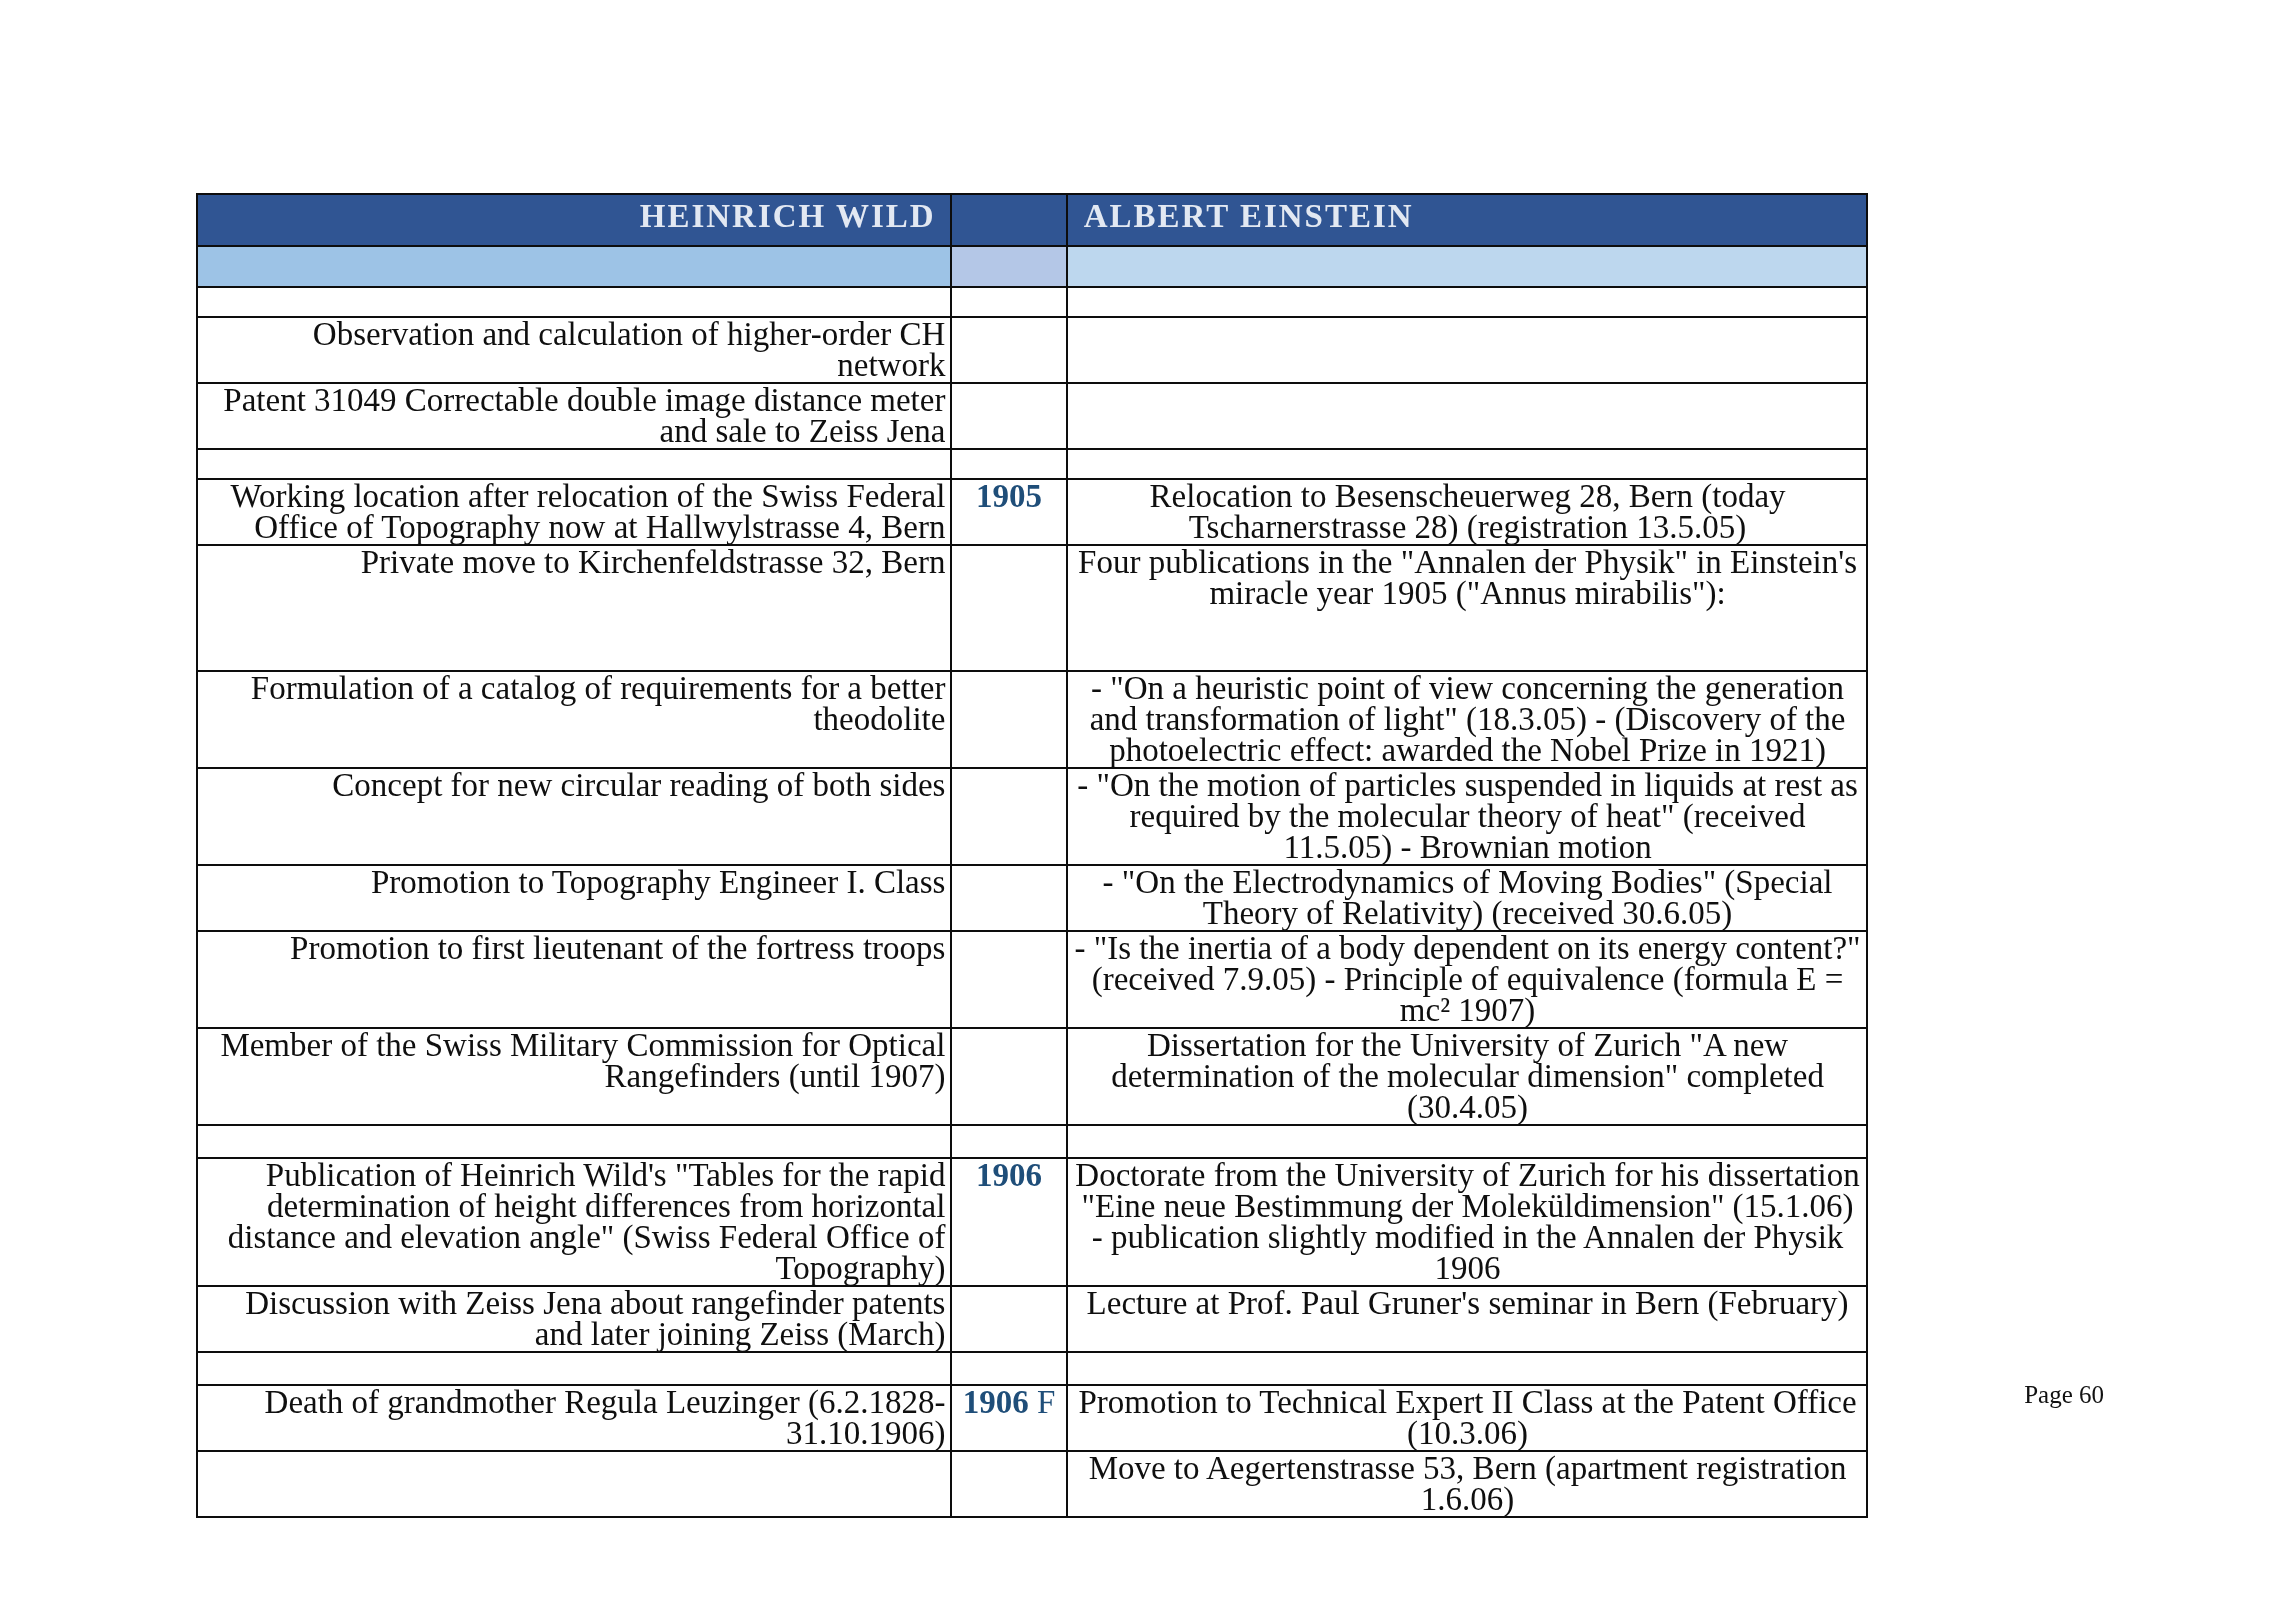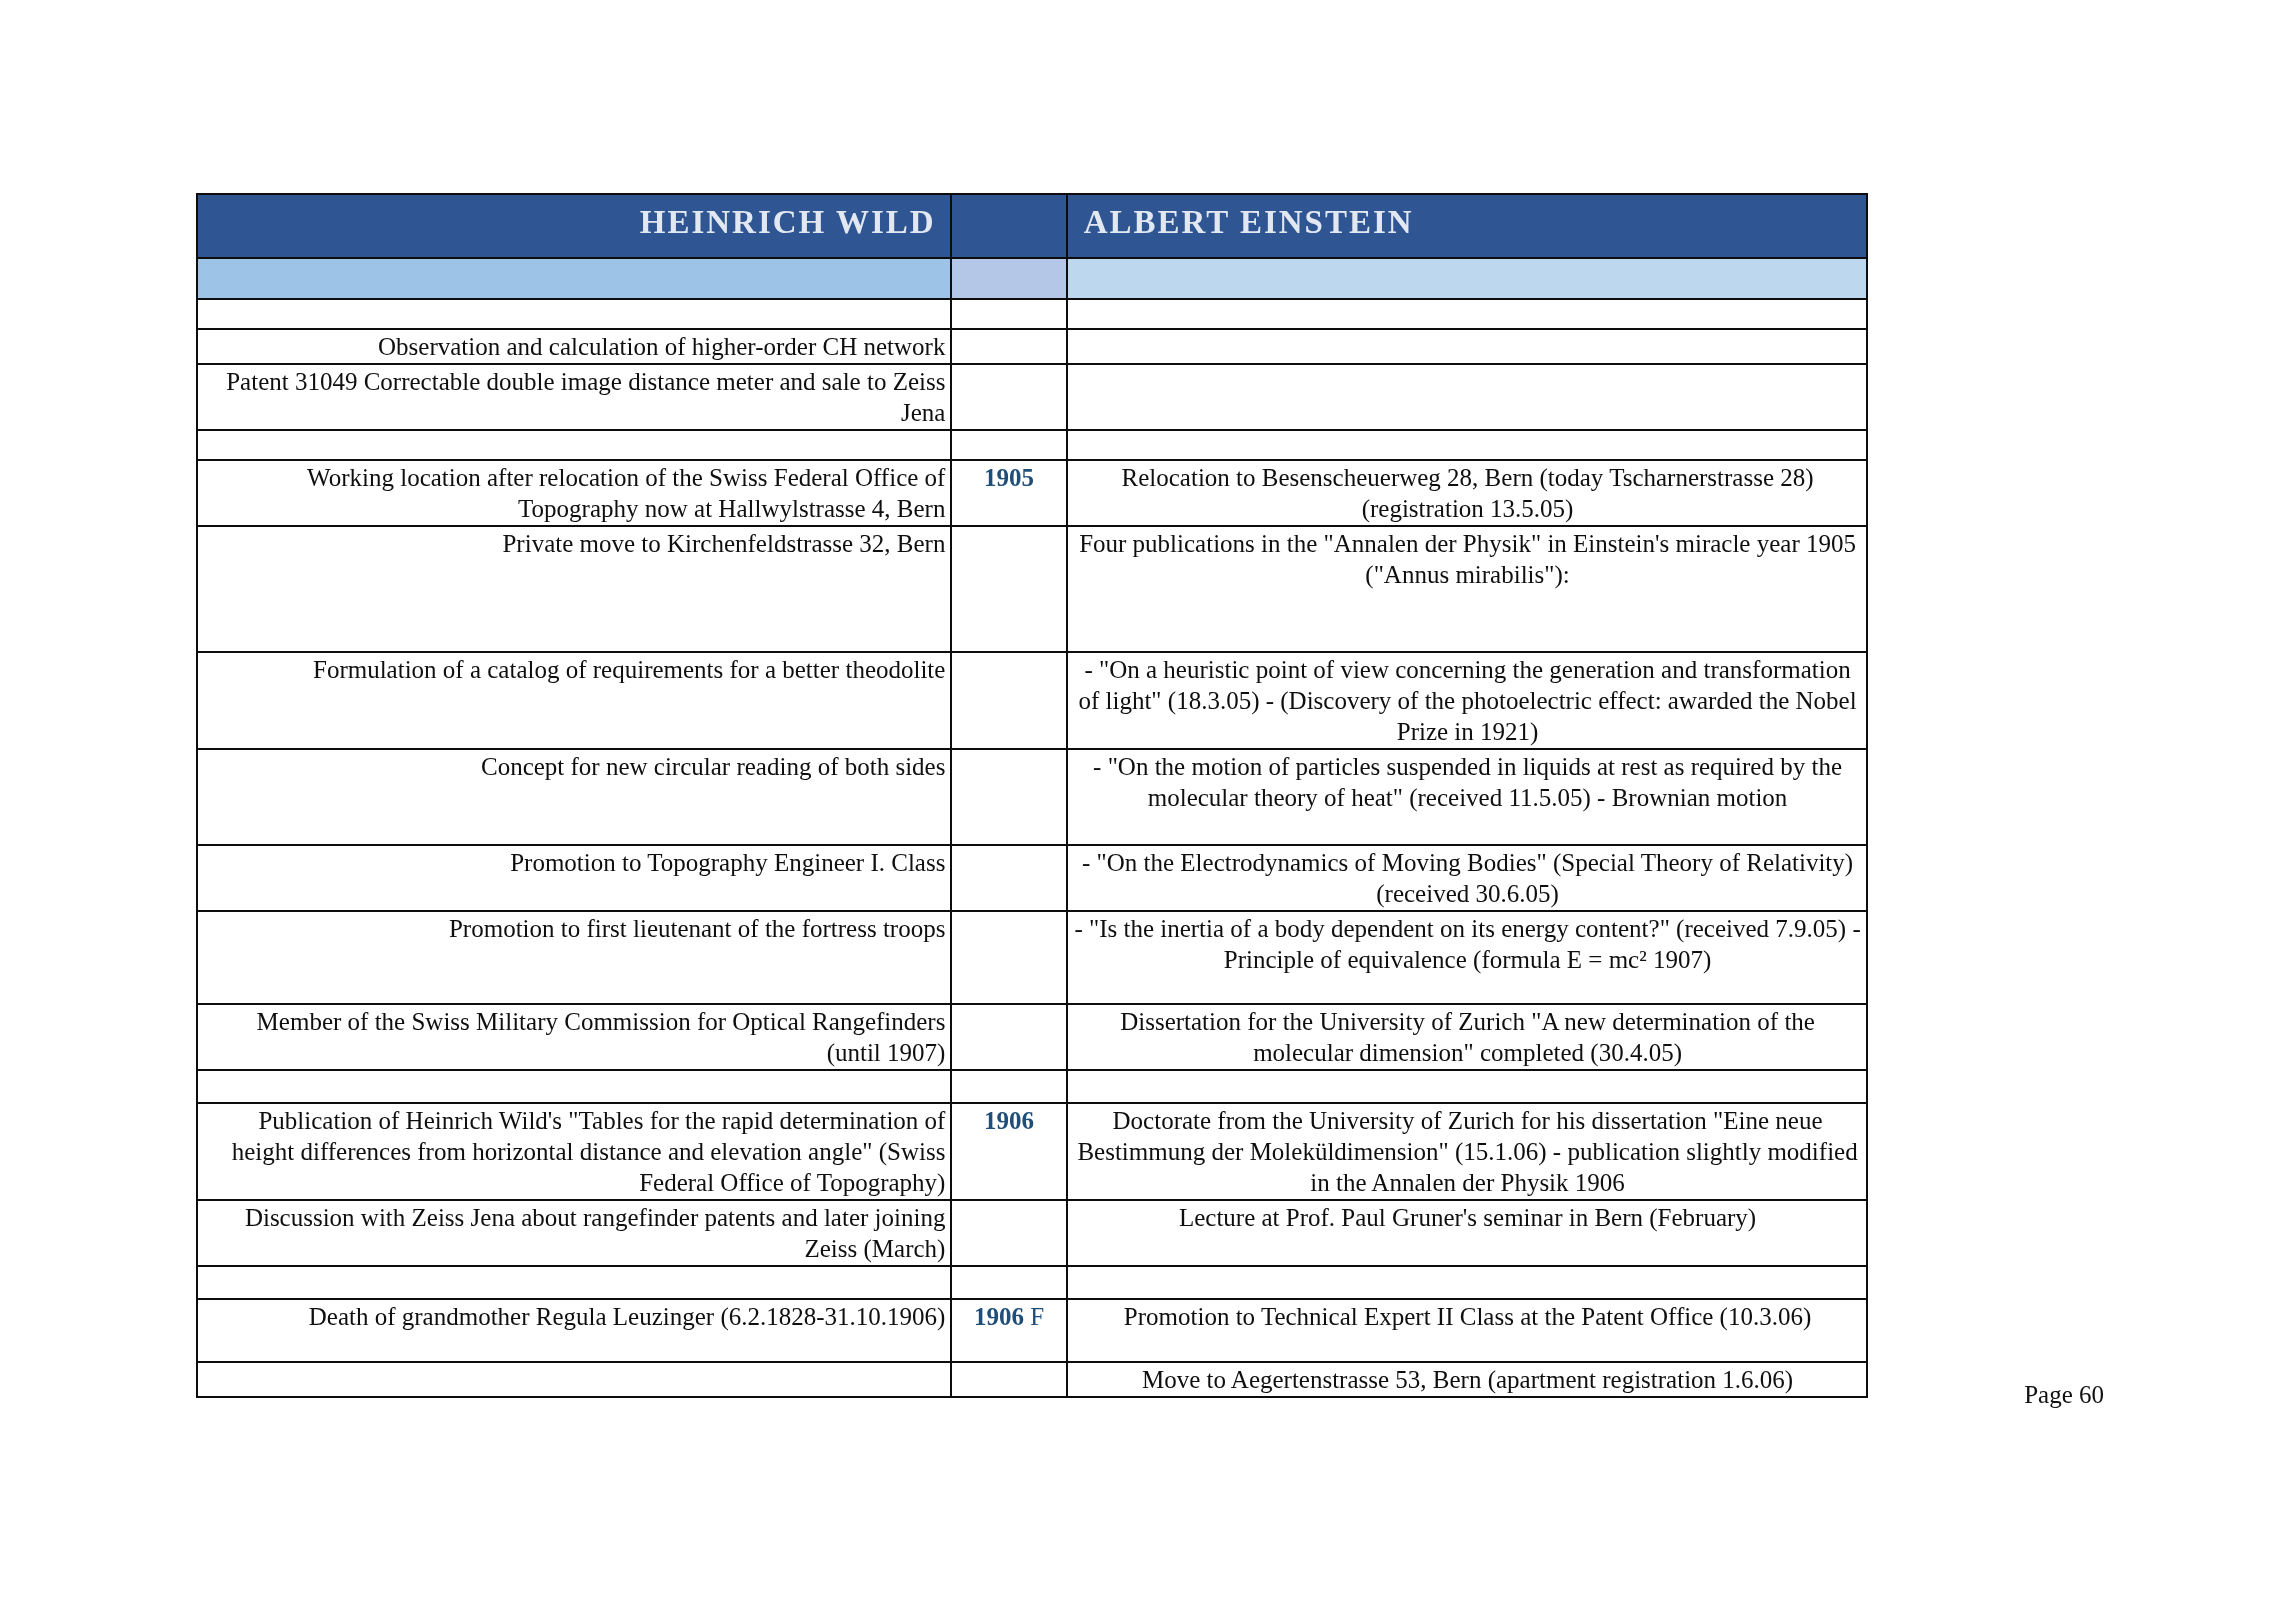--- a/index.html
+++ b/index.html
@@ -28,41 +28,41 @@
   table.timeline th, table.timeline td {
     border-top: 2.6px solid var(--border, #0d0d0d);
     border-bottom: 2.6px solid var(--border, #0d0d0d);
     border-left: 2px solid var(--border, #0d0d0d);
     border-right: 2px solid var(--border, #0d0d0d);
     vertical-align: top;
     overflow: hidden;
     margin: 0;
   }
   
-  tr.title-row { height: 64px; }
+  tr.title-row { height: 52px; }
   tr.title-row th {
     background: var(--header-bg, #305593);
     color: var(--header-text, #E2E8F2);
     font-size: 33px;
     font-weight: bold;
     letter-spacing: 2px;
     vertical-align: middle;
     white-space: nowrap;
   }
   th.h-wild  { text-align: right; padding: 0 14.4px 6.5px 3.9px; }
   th.h-year  { background: var(--header-middle-bg, #E7E6E6); }
   th.h-einstein { text-align: left; padding: 0 3.9px 6.5px 15.7px; }
   
   tr.band-row { height: 41px; }
   td.band-left  { background: var(--band-left-bg, #9DC3E6); }
   td.band-mid   { background: var(--band-middle-bg, #B4C7E7); }
   td.band-right { background: var(--band-right-bg, #BDD7EE); }
   
   td.c-wild, td.c-year, td.c-einstein {
-    font-size: 25px;
+    font-size: 33px;
     line-height: 31px;
     color: var(--body-text, #0f0f0f);
     padding: 0.7px 3.9px 1.3px 3.9px;
   }
   td.c-wild { text-align: right; padding-right: 4.6px; }
   td.c-year { text-align: center; }
   td.c-einstein { text-align: center; padding-left: 5px; }
   span.year {
     font-weight: bold;
     color: var(--year-text, #1F4E79);

